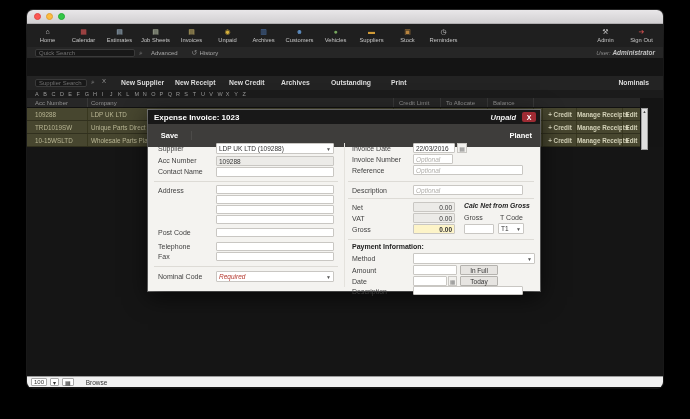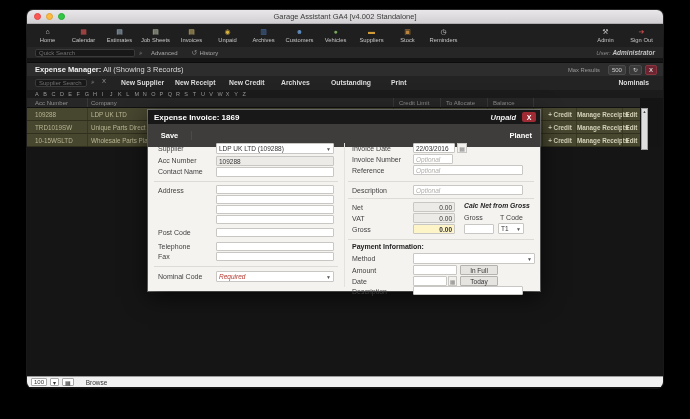--- a/index.html
+++ b/index.html
@@ -125,21 +125,20 @@
 </style>
 </head>
 <body>
 
 <div class="window">
 
   <div class="titlebar">
     <span class="tl r"></span>
     <span class="tl y"></span>
     <span class="tl g"></span>
-    <span class="title">Garage Assistant GA4 [v4.002 Standalone]</span>
   </div>
 
   <div class="iconbar">
     <div class="tb-item">
         <span class="tb-ico">⌂</span>
         <span class="tb-lbl">Home</span>
       </div>
     <div class="tb-item">
         <span class="tb-ico">▦</span>
         <span class="tb-lbl">Calendar</span>
@@ -198,29 +197,20 @@
 
   <div class="searchrow">
     <input class="inp-dark" style="width: 100px; margin-left: 8px;" placeholder="Quick Search">
     <span class="dim-ic">⌕</span>
     <span class="mini-btn">Advanced</span>
     <span class="dim-ic" style="margin-left:14px;">↺</span>
     <span class="mini-btn" style="margin-left:2px;">History</span>
     <span class="userbox"><span>User:</span> <b>Administrator</b></span>
   </div>
 
-  <div class="embar">
-    <span class="em-title"><span>Expense Manager:</span><span class="em-sub"> All (Showing 3 Records)</span></span>
-    <span class="em-right">
-      <span class="em-max">Max Results</span>
-      <span class="em-box">500</span>
-      <span class="em-box">↻</span>
-      <span class="em-box red">X</span>
-    </span>
-  </div>
 
   <div class="actrow">
     <input class="inp-dark" placeholder="Supplier Search" style="">
     <span class="act-ic" style="left:64px;">⌕</span>
     <span class="act-ic" style="left:75px; font-size:6px;">X</span>
     <span class="act-btn" style="left:94px;">New Supplier</span>
     <span class="act-btn" style="left:148px;">New Receipt</span>
     <span class="act-btn" style="left:202px;">New Credit</span>
     <span class="act-btn" style="left:254px;">Archives</span>
     <span class="act-btn" style="left:304px;">Outstanding</span>
@@ -322,21 +312,21 @@
   <div class="statusbar">
     <span class="sb-box" style="margin-left:4px; min-width:13px;">100</span>
     <span class="sb-box">▾</span>
     <span class="sb-box">▦</span>
     <span class="sb-mode">Browse</span>
   </div>
 </div>
 
 <div class="modal">
   <div class="m-head">
-    <span class="m-title">Expense Invoice: 1869</span>
+    <span class="m-title">Expense Invoice: 1023</span>
     <span class="m-status">Unpaid</span>
     <span class="m-x">X</span>
   </div>
   <div class="m-savebar">
     <span class="m-save">Save</span>
     <span class="m-del">Planet</span>
   </div>
   <div class="m-body">
 
     <span class="lbl" style="left:10px; top:6px;">Supplier</span>

